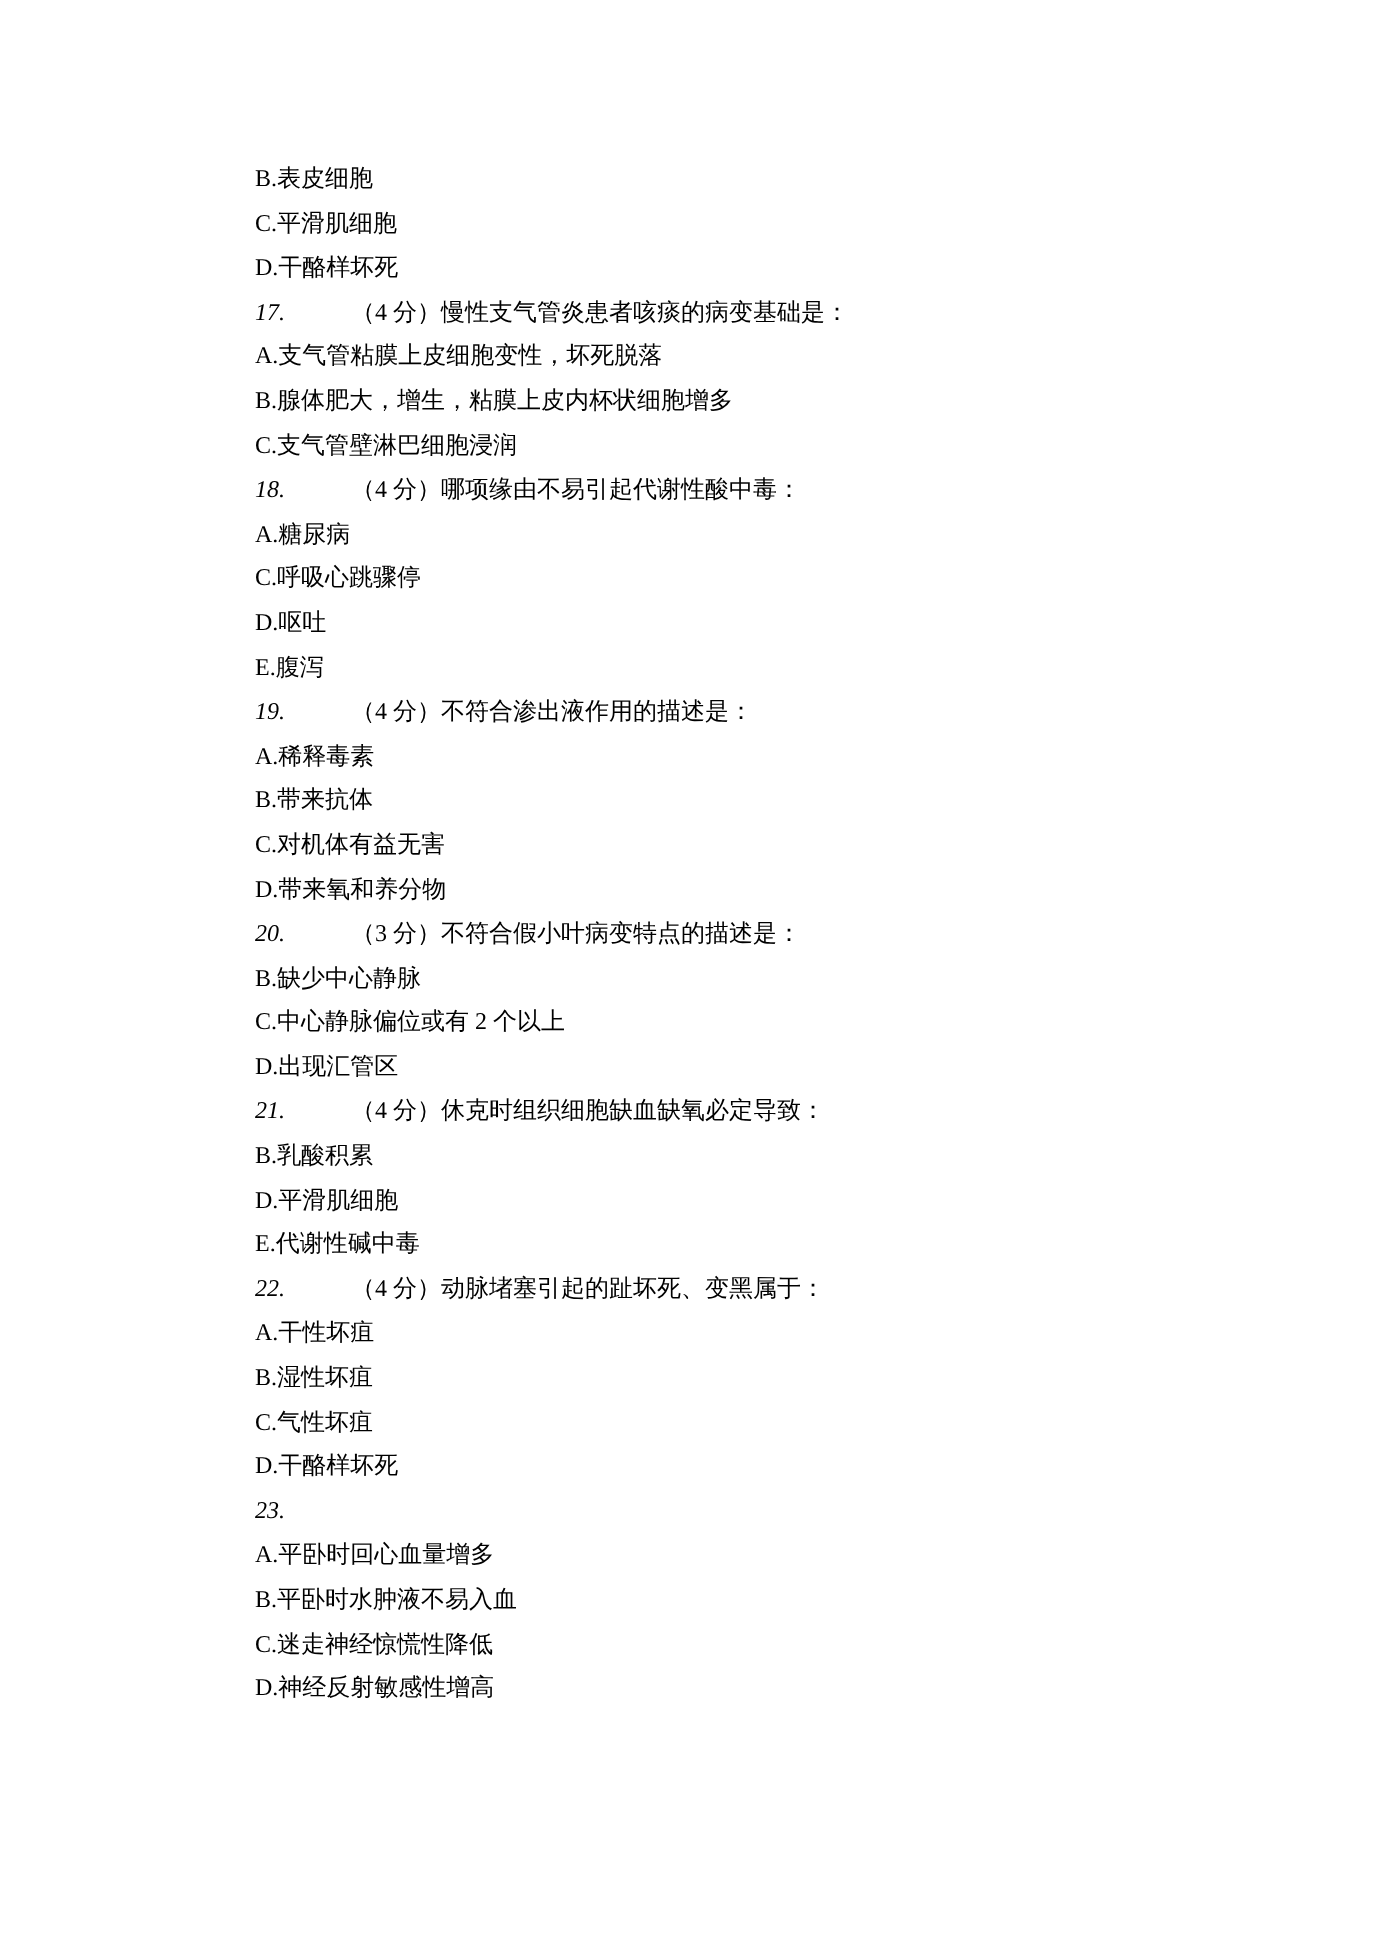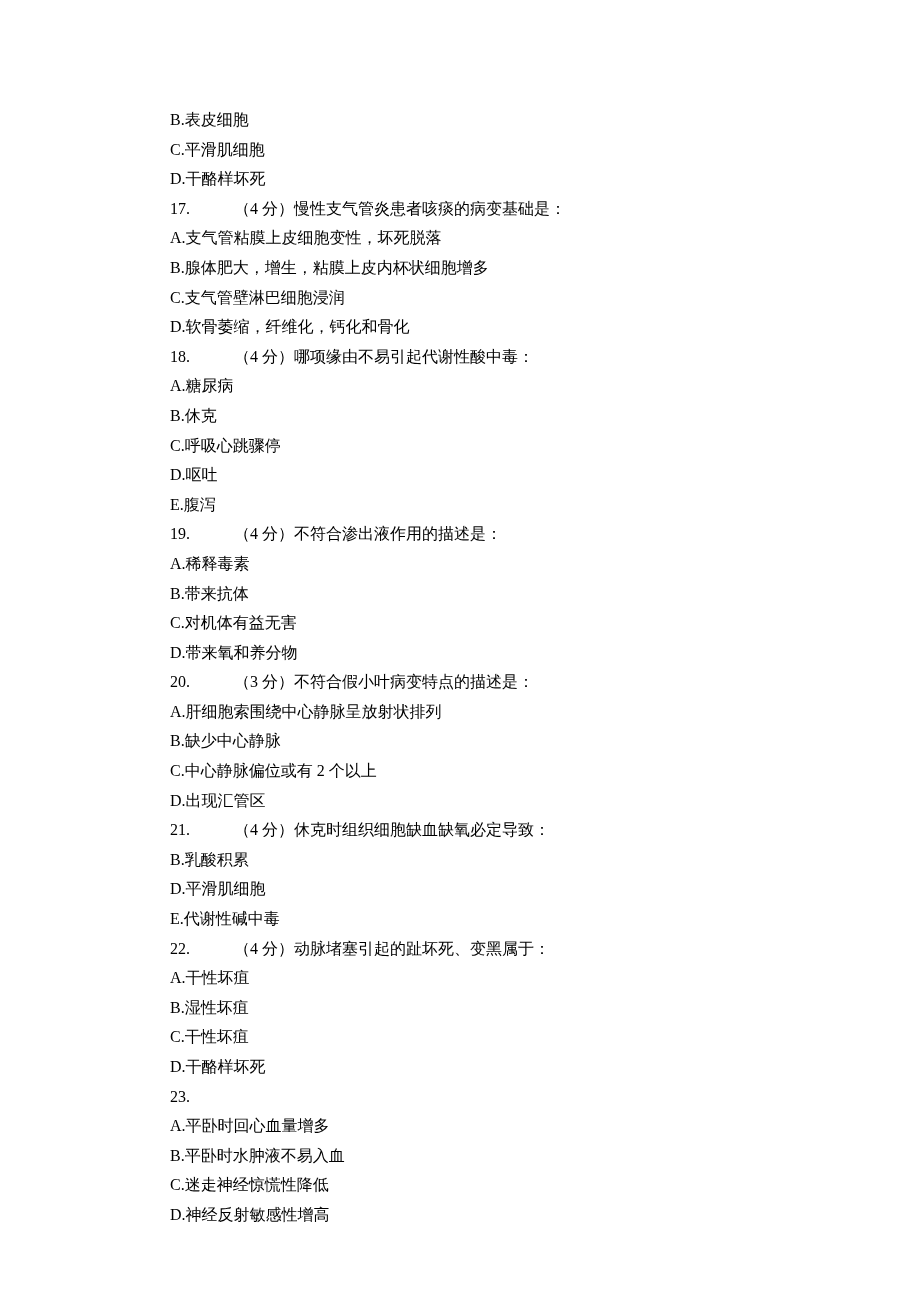--- a/index.html
+++ b/index.html
@@ -21,76 +21,74 @@
     }
     .line {
       display: block;
       white-space: nowrap;
     }
     .question-line {
       display: flex;
     }
     .qnum {
       min-width: 64px;
+      font-style: italic;
     }
   </style>
 </head>
 <body>
 
 <div class="content">
     <div class="line">B.表皮细胞</div>
     <div class="line">C.平滑肌细胞</div>
     <div class="line">D.干酪样坏死</div>
     <div class="line question-line">
       <span class="qnum">17.</span>
       <span>（4 分）慢性支气管炎患者咳痰的病变基础是：</span>
     </div>
     <div class="line">A.支气管粘膜上皮细胞变性，坏死脱落</div>
     <div class="line">B.腺体肥大，增生，粘膜上皮内杯状细胞增多</div>
     <div class="line">C.支气管壁淋巴细胞浸润</div>
-    <div class="line">D.软骨萎缩，纤维化，钙化和骨化</div>
     <div class="line question-line">
       <span class="qnum">18.</span>
       <span>（4 分）哪项缘由不易引起代谢性酸中毒：</span>
     </div>
     <div class="line">A.糖尿病</div>
-    <div class="line">B.休克</div>
     <div class="line">C.呼吸心跳骤停</div>
     <div class="line">D.呕吐</div>
     <div class="line">E.腹泻</div>
     <div class="line question-line">
       <span class="qnum">19.</span>
       <span>（4 分）不符合渗出液作用的描述是：</span>
     </div>
     <div class="line">A.稀释毒素</div>
     <div class="line">B.带来抗体</div>
     <div class="line">C.对机体有益无害</div>
     <div class="line">D.带来氧和养分物</div>
     <div class="line question-line">
       <span class="qnum">20.</span>
       <span>（3 分）不符合假小叶病变特点的描述是：</span>
     </div>
-    <div class="line">A.肝细胞索围绕中心静脉呈放射状排列</div>
     <div class="line">B.缺少中心静脉</div>
     <div class="line">C.中心静脉偏位或有 2 个以上</div>
     <div class="line">D.出现汇管区</div>
     <div class="line question-line">
       <span class="qnum">21.</span>
       <span>（4 分）休克时组织细胞缺血缺氧必定导致：</span>
     </div>
     <div class="line">B.乳酸积累</div>
     <div class="line">D.平滑肌细胞</div>
     <div class="line">E.代谢性碱中毒</div>
     <div class="line question-line">
       <span class="qnum">22.</span>
       <span>（4 分）动脉堵塞引起的趾坏死、变黑属于：</span>
     </div>
     <div class="line">A.干性坏疽</div>
     <div class="line">B.湿性坏疽</div>
-    <div class="line">C.干性坏疽</div>
+    <div class="line">C.气性坏疽</div>
     <div class="line">D.干酪样坏死</div>
     <div class="line question-line">
       <span class="qnum">23.</span>
     </div>
     <div class="line">A.平卧时回心血量增多</div>
     <div class="line">B.平卧时水肿液不易入血</div>
     <div class="line">C.迷走神经惊慌性降低</div>
     <div class="line">D.神经反射敏感性增高</div>
   </div>
 

